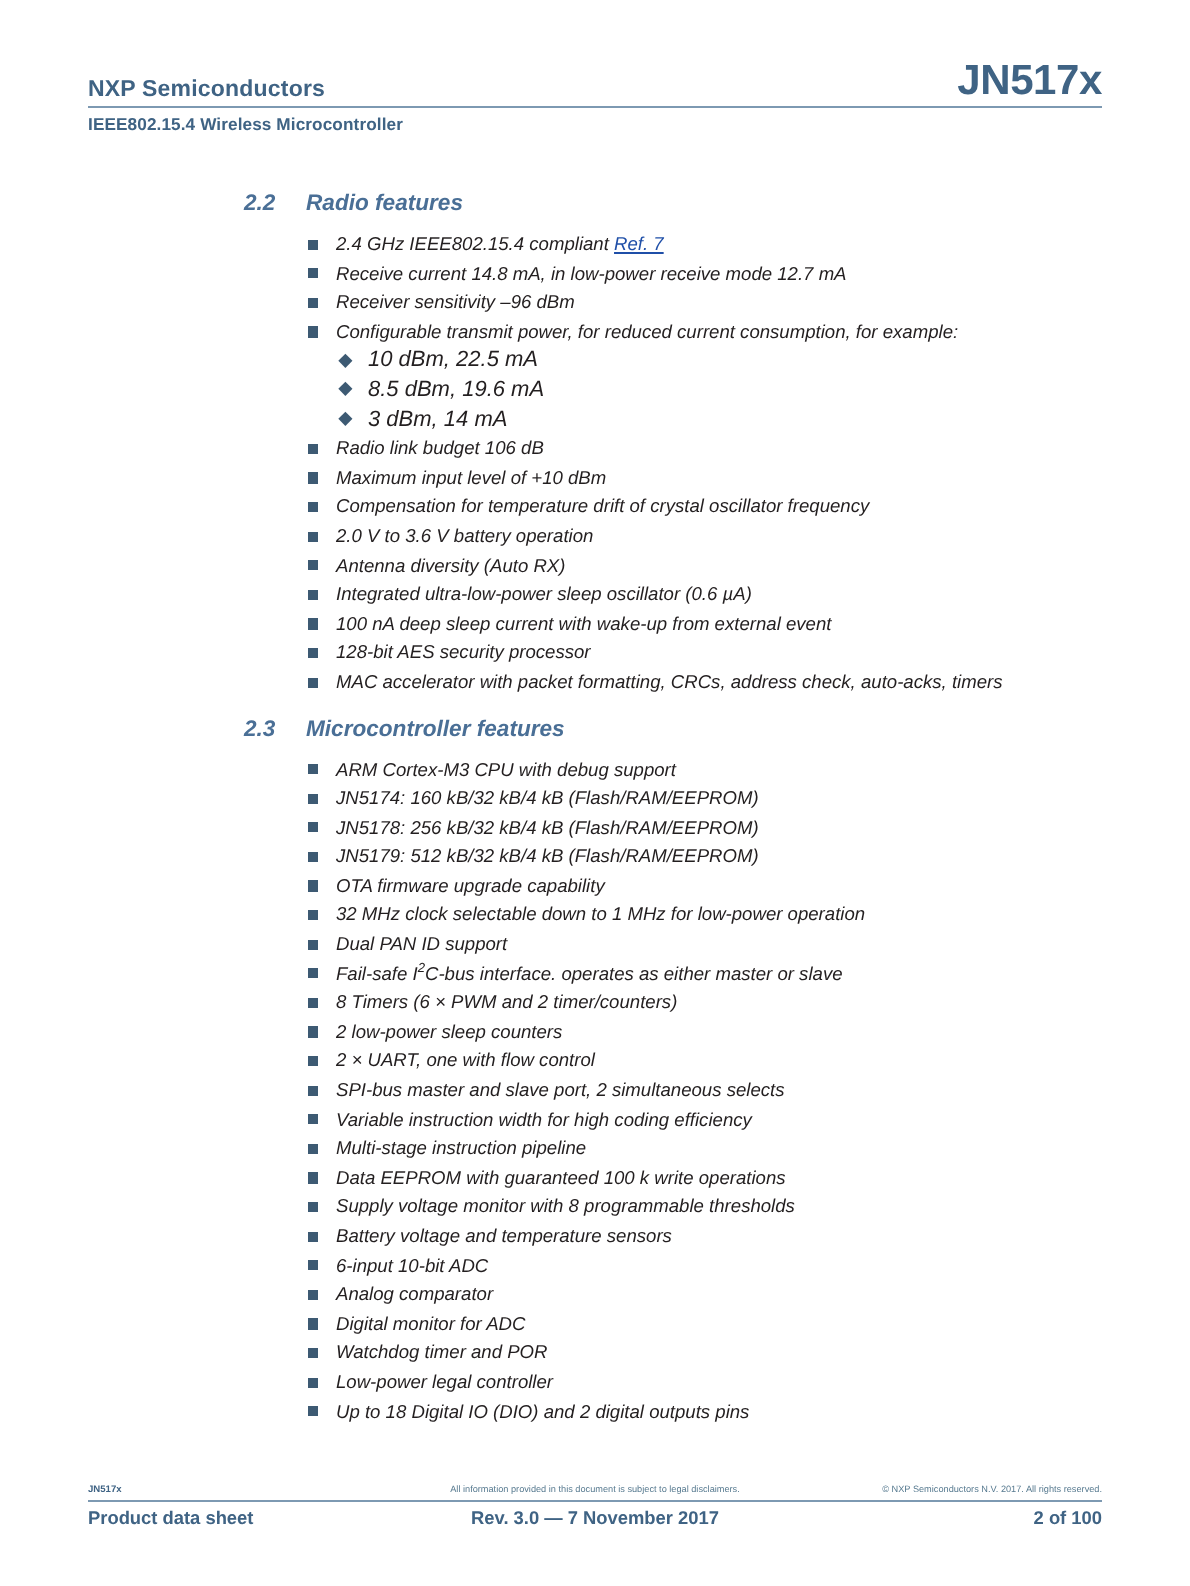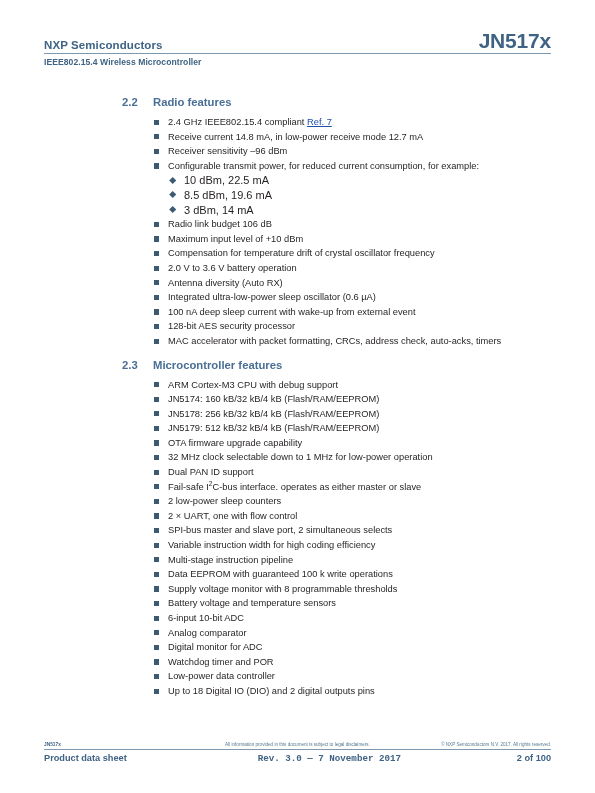--- a/index.html
+++ b/index.html
@@ -59,20 +59,21 @@
     margin-top: 3px;
     letter-spacing: 0.05px;
   }
 
   
   .content {
     position: absolute;
     left: 44px;
     top: 86px;
     width: 507px;
+    font-style: italic;
   }
   .section {
     margin-bottom: 2px;
   }
   .section-heading {
     display: flex;
     color: #4a6f96;
     font-size: 11.3px;
     font-weight: bold;
     margin-top: 10px;
@@ -180,22 +181,21 @@
     font-size: 9.2px;
     font-weight: bold;
     color: #3f6384;
   }
   .footer-left {
     width: 150px;
     flex: none;
   }
   .footer-center {
     flex: 1;
-    text-align: right;
-    font-family: Liberation Mono, monospace;
+    text-align: center;
   }
   .footer-right {
     width: 150px;
     flex: none;
     text-align: right;
   }
 </style>
 </head>
 <body>
 
@@ -322,20 +322,24 @@
         <li>
           <span class="marker"></span>
           <span>Dual PAN ID support</span>
         </li>
         <li>
           <span class="marker"></span>
           <span>Fail-safe I</span><sup>2</sup><span>C-bus interface. operates as either master or slave</span>
         </li>
         <li>
           <span class="marker"></span>
+          <span>8 Timers (6 × PWM and 2 timer/counters)</span>
+        </li>
+        <li>
+          <span class="marker"></span>
           <span>2 low-power sleep counters</span>
         </li>
         <li>
           <span class="marker"></span>
           <span>2 × UART, one with flow control</span>
         </li>
         <li>
           <span class="marker"></span>
           <span>SPI-bus master and slave port, 2 simultaneous selects</span>
         </li>
@@ -370,21 +374,21 @@
         <li>
           <span class="marker"></span>
           <span>Digital monitor for ADC</span>
         </li>
         <li>
           <span class="marker"></span>
           <span>Watchdog timer and POR</span>
         </li>
         <li>
           <span class="marker"></span>
-          <span>Low-power data controller</span>
+          <span>Low-power legal controller</span>
         </li>
         <li>
           <span class="marker"></span>
           <span>Up to 18 Digital IO (DIO) and 2 digital outputs pins</span>
         </li>
       </ul>
     </div>
 
   </div>
 

